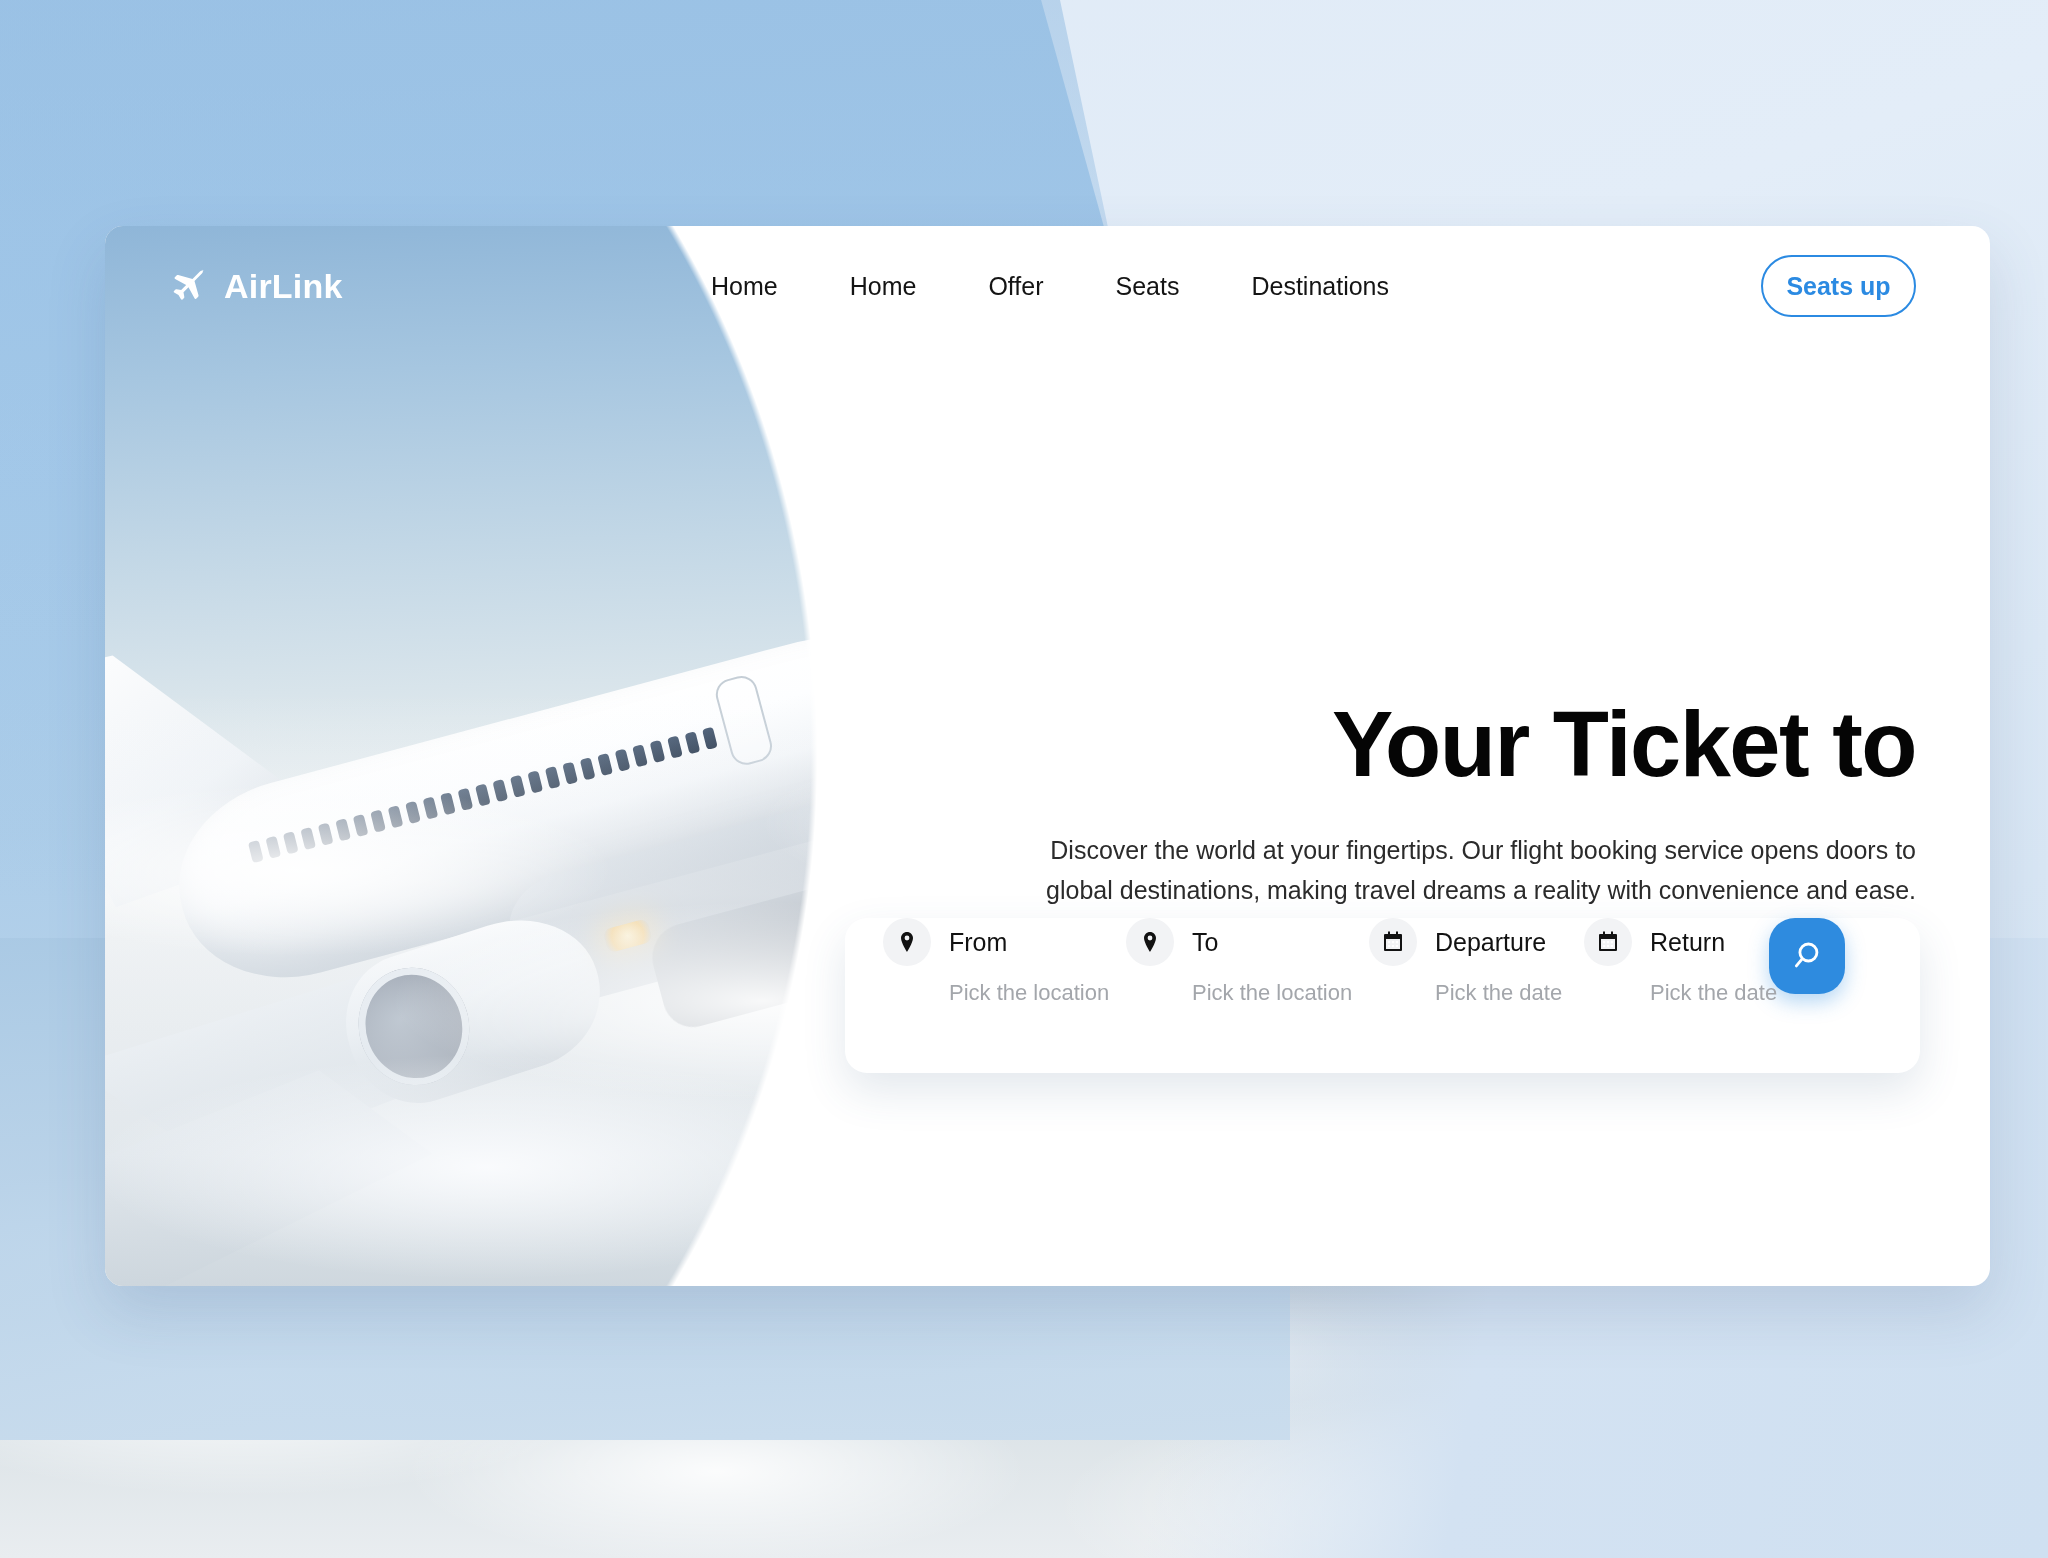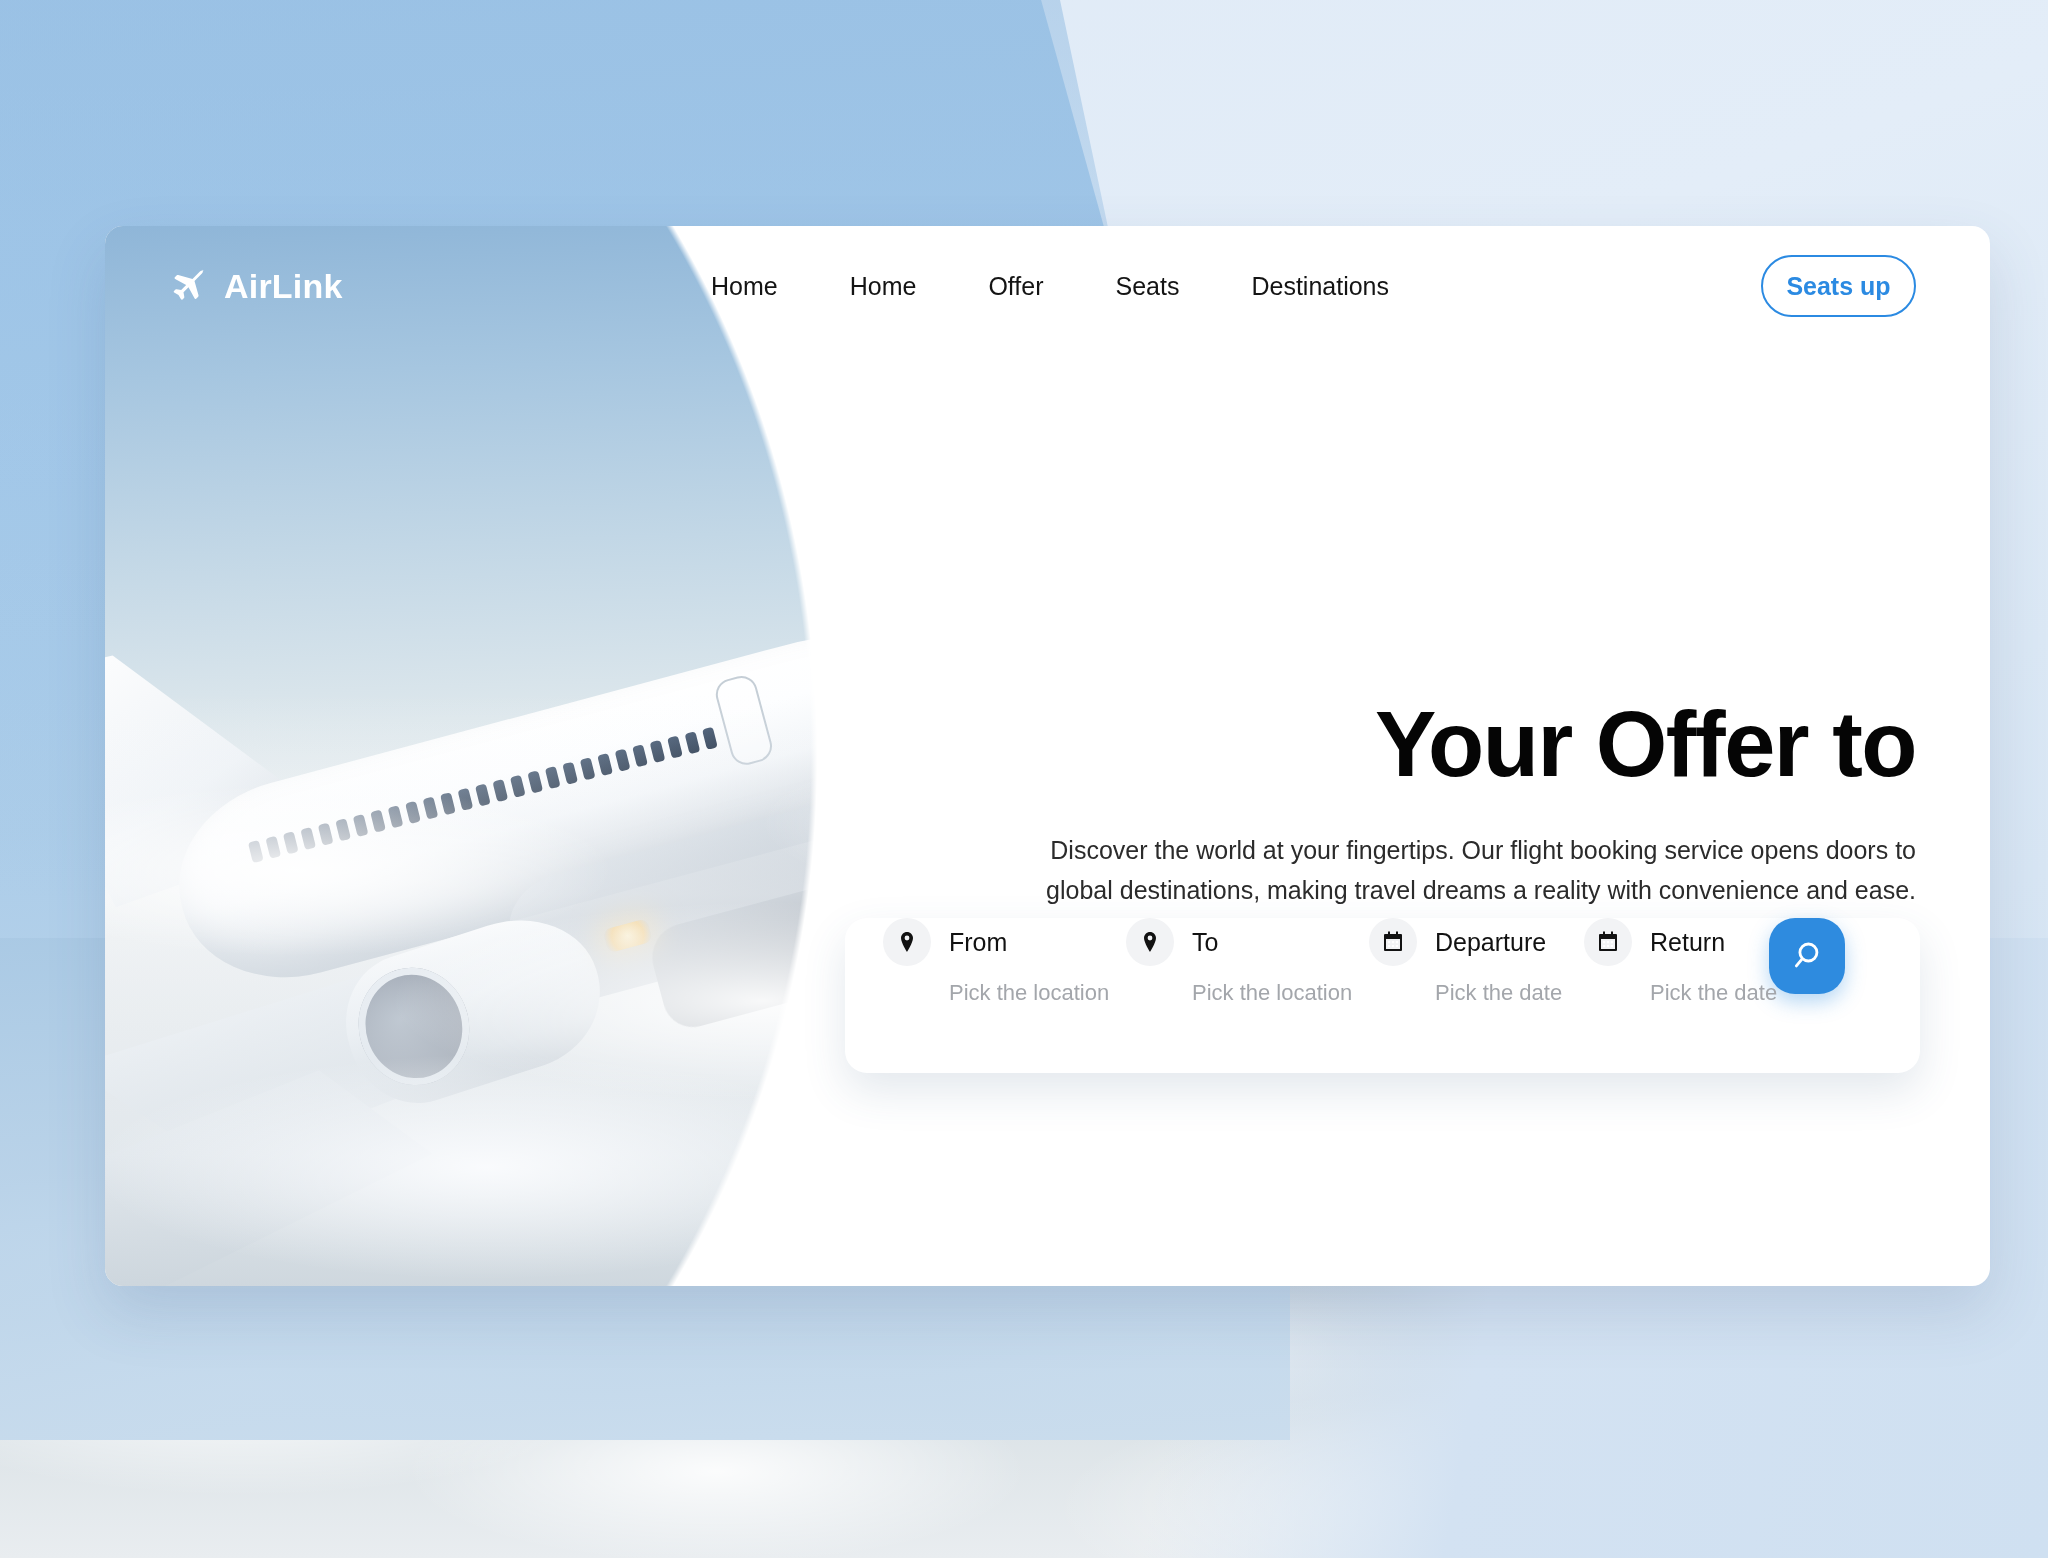--- a/index.html
+++ b/index.html
@@ -309,21 +309,21 @@
         <a href="#">Offer</a>
         <a href="#">Seats</a>
         <a href="#">Destinations</a>
       </nav>
 
     <button class="signup">Seats up</button>
   </div>
 
   <div class="hero">
     <h1>
-      <span>Your Offer to</span><br>
+      <span>Your Ticket to</span><br>
     </h1>
     <p>Discover the world at your fingertips. Our flight booking service opens doors to global destinations, making travel dreams a reality with convenience and ease.</p>
   </div>
 </div>
 
 <div class="searchbar" id="searchbar">
   <div class="sfield f-from">
     <div class="row">
       <span class="sicon">
         <svg viewBox="0 0 24 24" fill="#121212">

